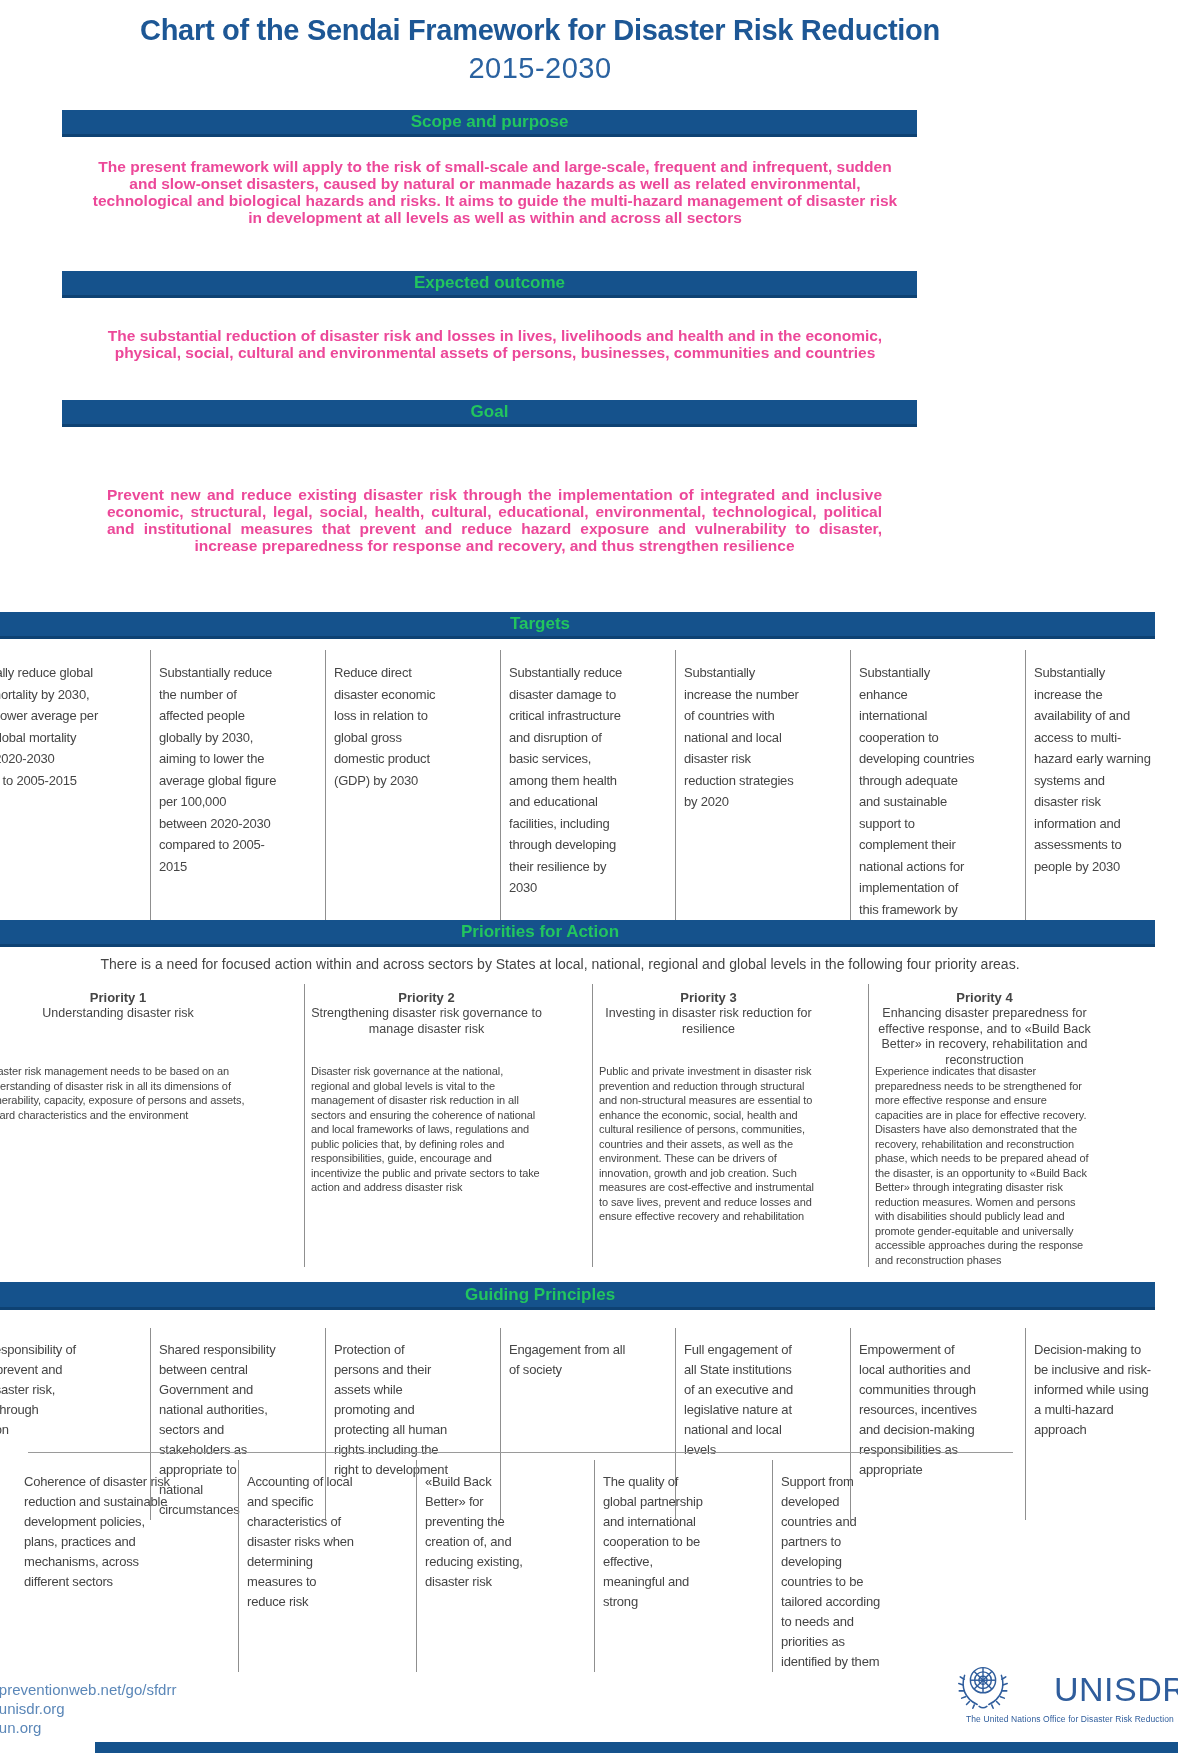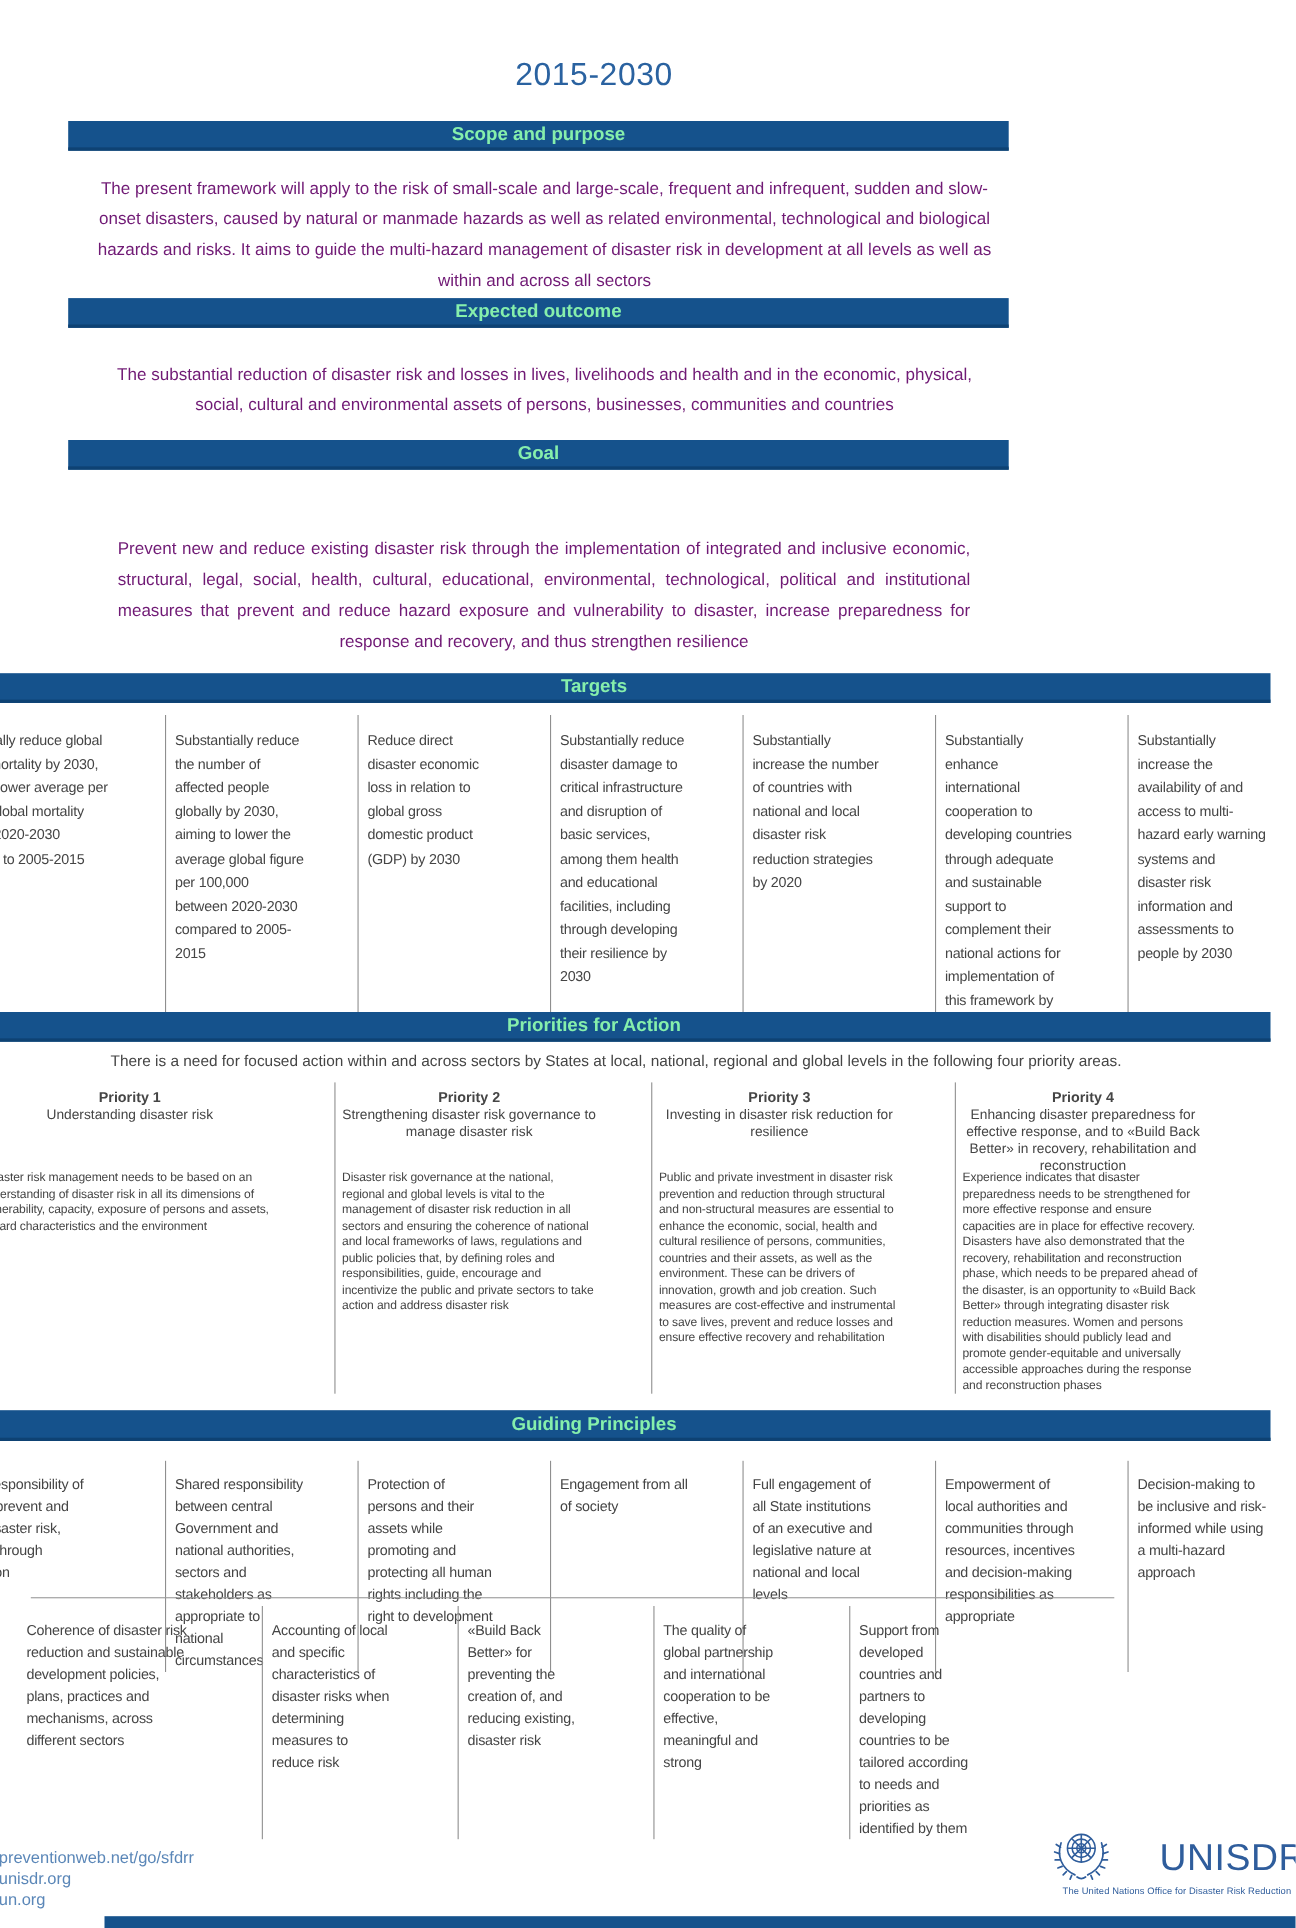--- a/index.html
+++ b/index.html
@@ -8,25 +8,25 @@
     font-family:"Liberation Sans","DejaVu Sans",sans-serif;color:#474746;
   }
   .abs{position:absolute;}
   
   .doc-title{left:0;top:14px;width:1080px;text-align:center;
     font-size:29px;font-weight:bold;color:#1d5795;letter-spacing:-0.3px;}
   .doc-subtitle{left:0;top:52px;width:1080px;text-align:center;
     font-size:29px;font-weight:400;color:#2a62a0;letter-spacing:0.5px;}
   
   .bar{height:24px;background:#15528c;border-bottom:3px solid #0e4273;
-    color:#86efac;font-size:17px;font-weight:bold;text-align:center;line-height:24px;}
+    color:#22c55e;font-size:17px;font-weight:bold;text-align:center;line-height:24px;}
   .bar-narrow{left:62px;width:855px;}
   .bar-wide{left:-75px;width:1230px;}
   
-  .para{font-size:15.5px;line-height:28px;color:#701a75;text-align:center;}
+  .para{font-size:15.5px;line-height:17px;color:#ec4899;text-align:center;font-weight:bold;}
   .para.justified{text-align:justify;text-align-last:center;margin-top:48px;}
   
   .grid{display:grid;align-items:stretch;}
   .grid .cell{padding:12px 8px 0 8px;box-sizing:border-box;}
   .grid .cell + .cell{border-left:1px solid #8f8f8f;margin-left:40px;}
   .grid7{grid-template-columns:repeat(7,175px);width:1225px;}
   .grid6{grid-template-columns:repeat(6,166px);width:996px;}
   .small-txt{font-size:13px;line-height:21.5px;letter-spacing:-0.2px;color:#454545;}
   .gp-txt{font-size:13px;line-height:20px;letter-spacing:-0.2px;color:#454545;}
   
@@ -43,20 +43,21 @@
     text-decoration:none;white-space:nowrap;}
   .unisdr-word{font-size:34px;font-weight:400;color:#2f5d9c;letter-spacing:0.5px;line-height:34px;margin-left:36px;}
   .unisdr-tag{font-size:8.5px;color:#2f5d9c;white-space:nowrap;letter-spacing:0.1px;}
   .bottom-strip{left:95px;top:1742px;width:1083px;height:11px;background:#15528c;}
 </style>
 </head>
 <body>
 
 <div id="stage">
 
+  <div class="abs doc-title">Chart of the Sendai Framework for Disaster Risk Reduction</div>
   <div class="abs doc-subtitle">2015-2030</div>
 
   <div class="abs bar bar-narrow" style="top:110px;">
     <span>Scope and purpose</span>
   </div>
   <div class="abs para" style="left:85px;top:158px;width:820px;">The present framework will apply to the risk of small-scale and large-scale, frequent and infrequent, sudden and slow-onset disasters, caused by natural or manmade hazards as well as related environmental, technological and biological hazards and risks. It aims to guide the multi-hazard management of disaster risk in development at all levels as well as within and across all sectors</div>
 
   <div class="abs bar bar-narrow" style="top:271px;">
     <span>Expected outcome</span>
   </div>

